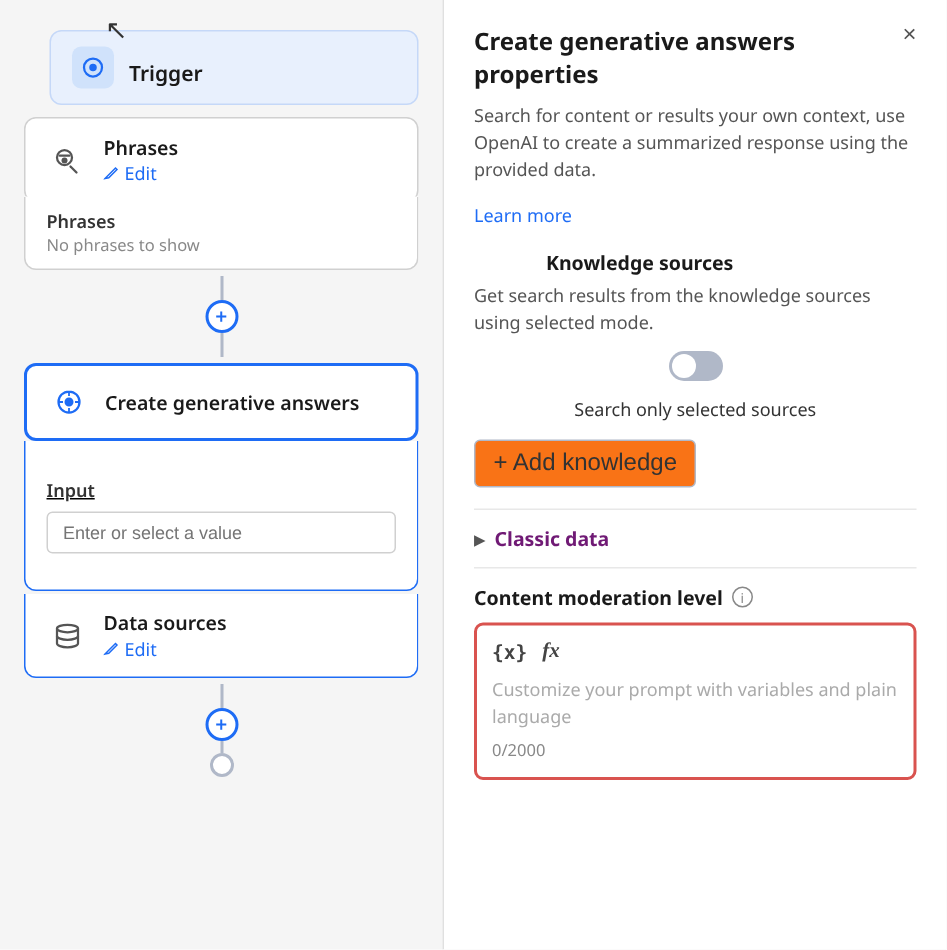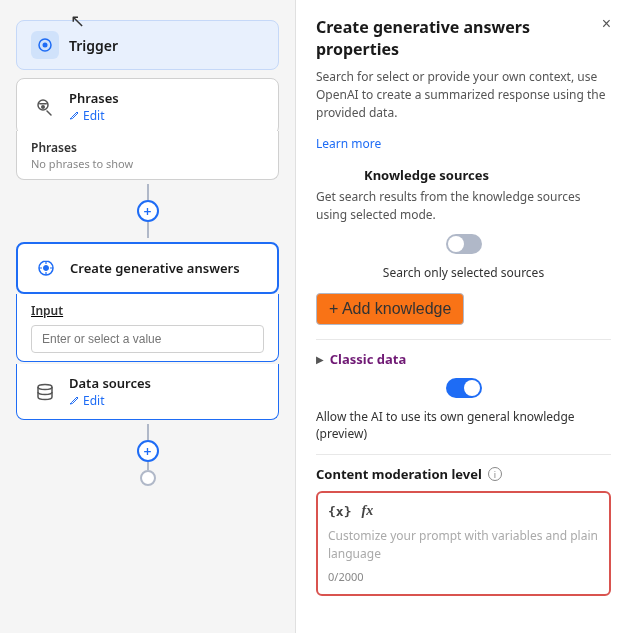--- a/index.html
+++ b/index.html
@@ -31,23 +31,24 @@
       pointer-events: none;
     }
 
     
     .trigger-node {
       background: #e8f0fd;
       border: 1.5px solid #c5d8f8;
       border-radius: 8px;
       padding: 10px 14px;
       display: flex;
-      align-items: center;
+      align-items: flex-end;
       gap: 10px;
       margin-bottom: 0;
+      margin-left: 17px;
     }
     .trigger-icon {
       width: 28px;
       height: 28px;
       background: #d0e2fb;
       border-radius: 6px;
       display: flex;
       align-items: center;
       justify-content: center;
       color: #1e6cf5;
@@ -165,21 +166,21 @@
       font-size: 13px;
       color: #1a1a1a;
     }
 
     
     .input-section {
       background: #fff;
       border: 1.5px solid #1e6cf5;
       border-top: none;
       border-radius: 0 0 8px 8px;
-      padding: 8px 14px;
+      padding: 24px 14px;
       text-decoration: underline;
     }
     .input-label {
       font-weight: 600;
       font-size: 12px;
       color: #333;
       margin-bottom: 6px;
     }
     .input-field {
       border: 1px solid #d0d0d0;
@@ -561,21 +562,21 @@
     <div class="bottom-circle"></div>
   </div>
 </div>
 
 <div class="right-panel">
   <div class="panel-header">
     <div class="panel-title">Create generative answers properties</div>
     <button class="close-btn">×</button>
   </div>
 
-  <div class="panel-description">Search for select or provide your own context, use OpenAI to create a summarized response using the provided data.</div>
+  <div class="panel-description">Search for content or results your own context, use OpenAI to create a summarized response using the provided data.</div>
 
   <a class="learn-more">Learn more</a>
 
   <div class="section-title">Knowledge sources</div>
   <div class="section-desc">Get search results from the knowledge sources using selected mode.</div>
 
   
   <div class="toggle-row">
     <div class="toggle off">
       <div class="toggle-knob"></div>
@@ -587,26 +588,20 @@
 
   <div class="divider"></div>
 
   
   <div class="collapsible-header">
     <span class="chevron">▶</span>
     <span class="collapsible-title">Classic data</span>
   </div>
 
   
-  <div class="toggle-row">
-    <div class="toggle on">
-      <div class="toggle-knob"></div>
-    </div>
-    <span class="toggle-label">Allow the AI to use its own general knowledge (preview)</span>
-  </div>
 
   <div class="divider"></div>
 
   
   <div class="moderation-header">
     <span class="moderation-title">Content moderation level</span>
     <div class="info-icon">i</div>
   </div>
 
 

